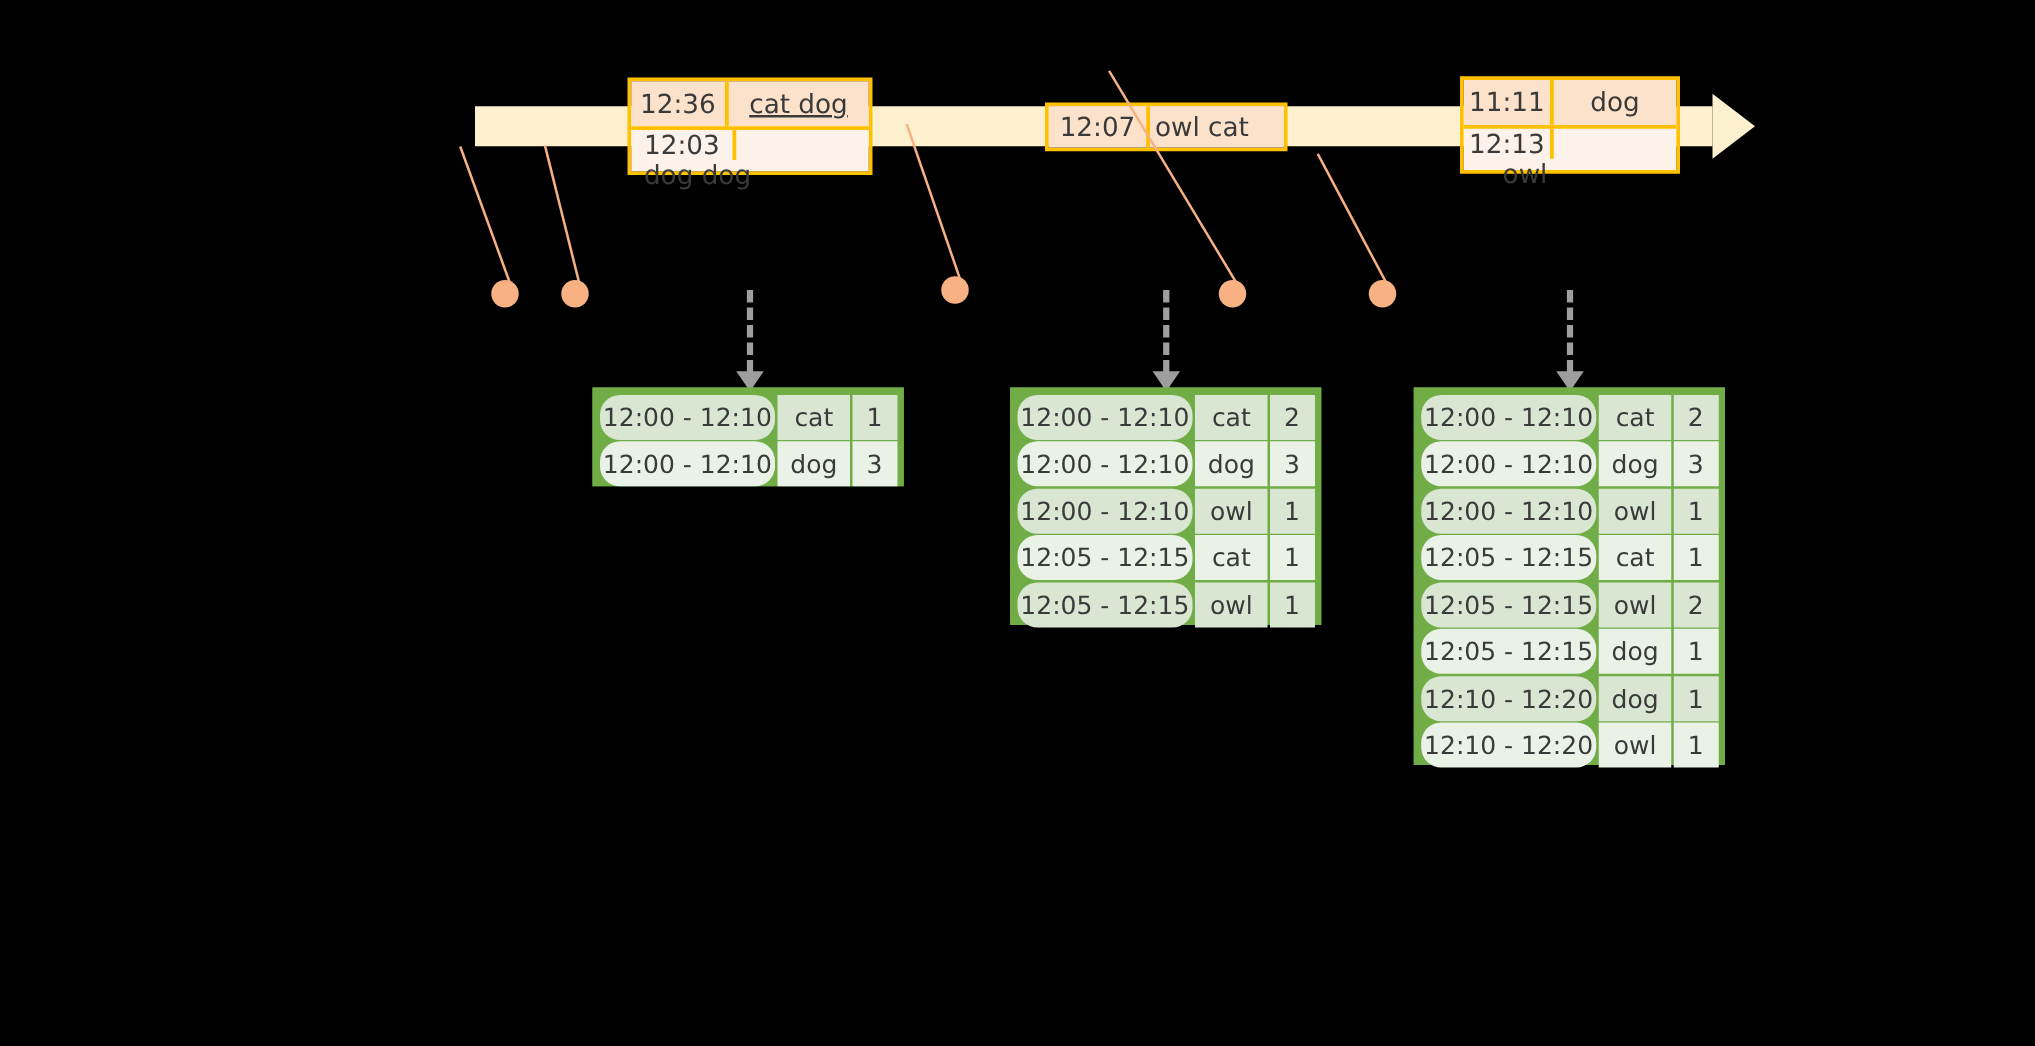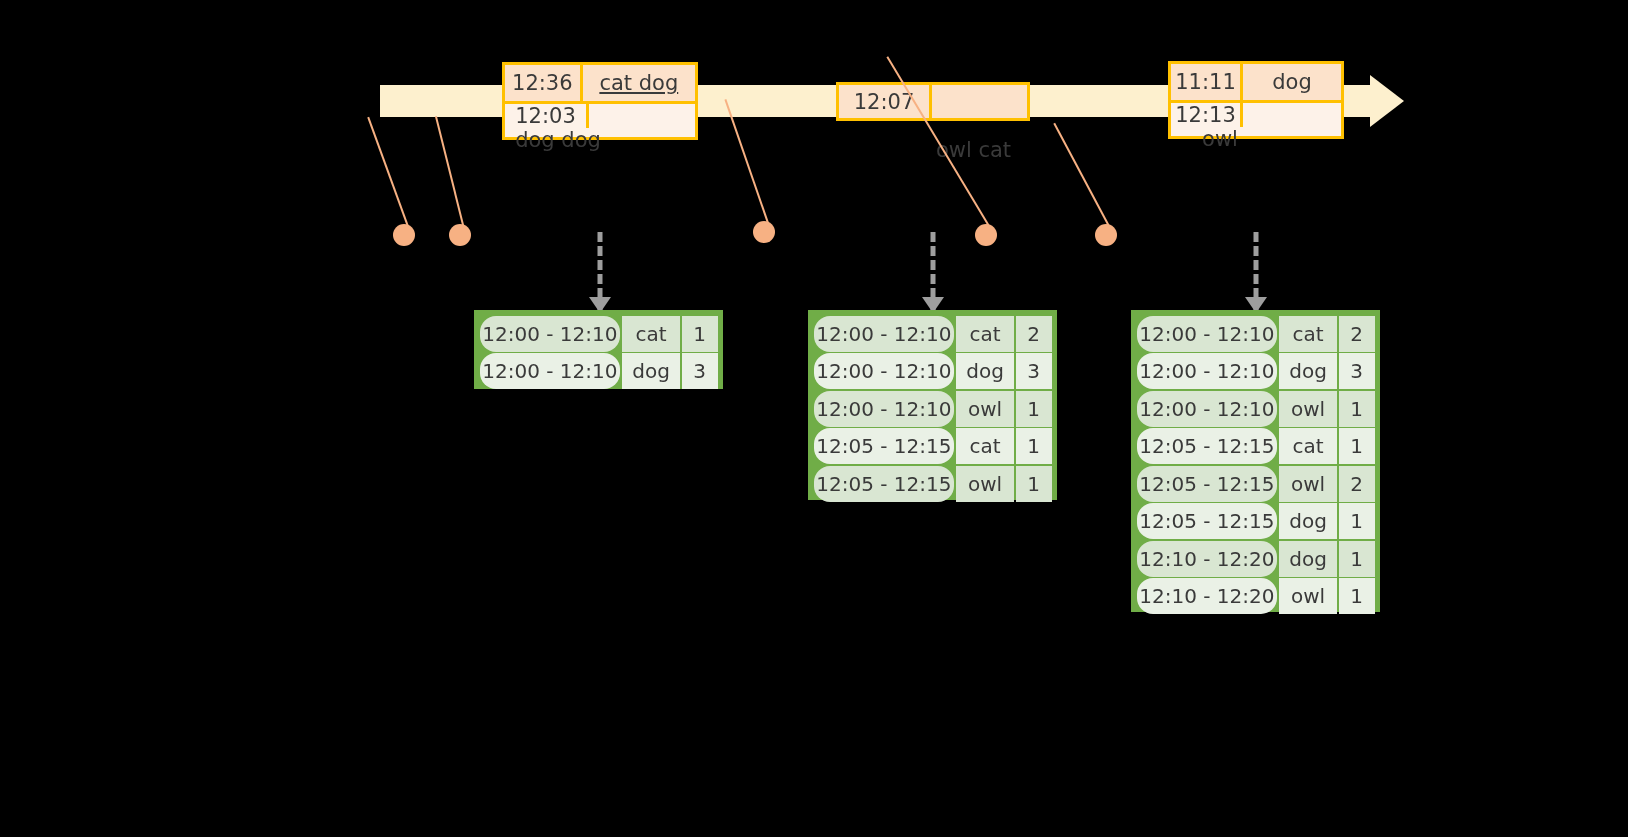--- a/index.html
+++ b/index.html
@@ -65,22 +65,22 @@
       <div class="ev-words" style="width:122px;height:36px;text-decoration:underline;">cat dog</div>
     </div>
     <div class="ev-row b" style="height:36px;">
       <div class="ev-time" style="width:84px;height:36px;">12:03</div>
       <div class="ev-words" style="width:106px;height:36px;">dog dog</div>
     </div>
   </div>
 
   <div class="ev" style="left:836px;top:82px;width:194px;height:39px;">
     <div class="ev-row t" style="height:33px;">
-      <div class="ev-time" style="width:93px;height:33px;">12:07</div>
-      <div class="ev-words" style="width:83px;height:33px;margin-top:48px;">owl cat</div>
+      <div class="ev-time" style="width:81px;height:33px;">12:07</div>
+      <div class="ev-words" style="width:83px;height:33px;">owl cat</div>
     </div>
   </div>
 
   <div class="ev" style="left:1168px;top:61px;width:176px;height:78px;">
     <div class="ev-row t" style="height:36px;">
       <div class="ev-time" style="width:72px;height:36px;">11:11</div>
       <div class="ev-words" style="width:98px;height:36px;">dog</div>
     </div>
     <div class="ev-row b" style="height:36px;">
       <div class="ev-time" style="width:72px;height:36px;">12:13</div>

